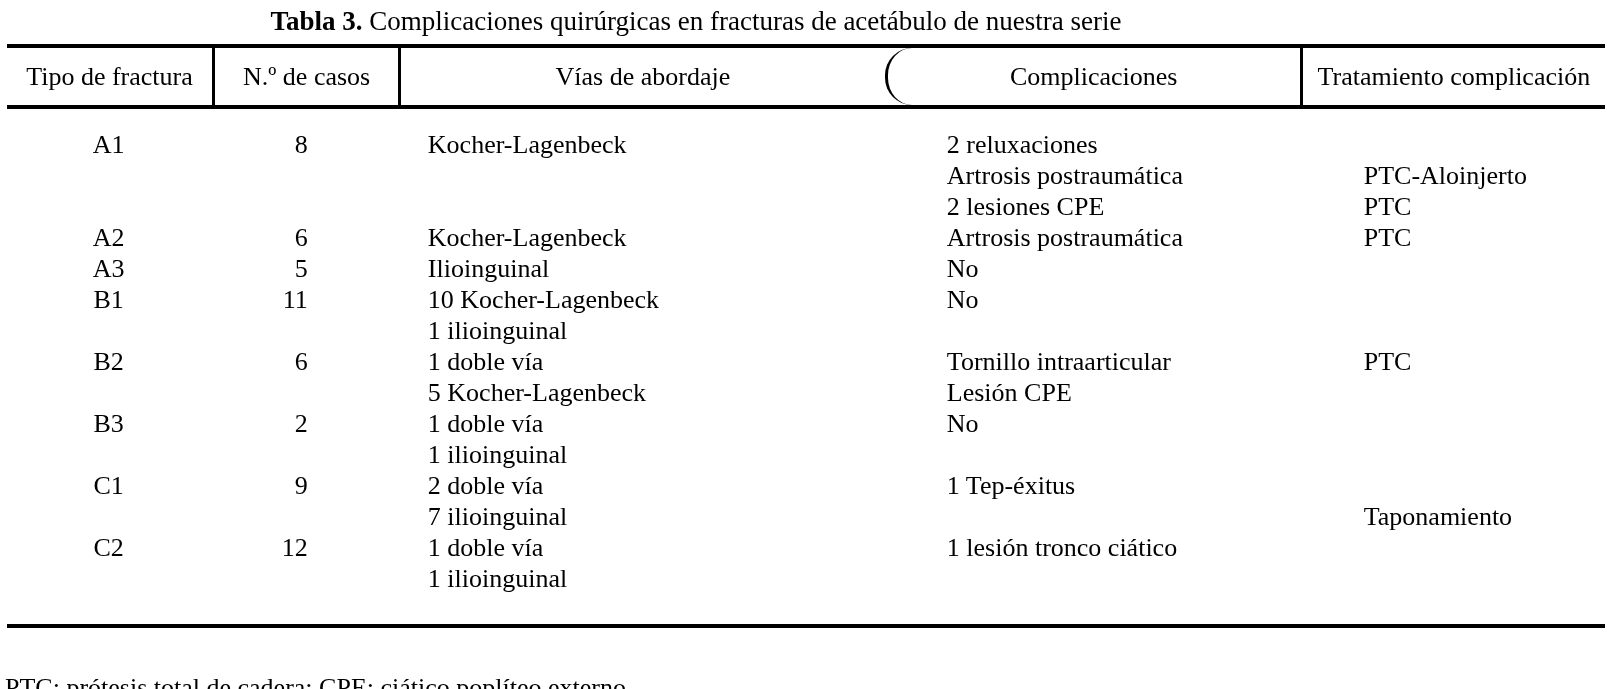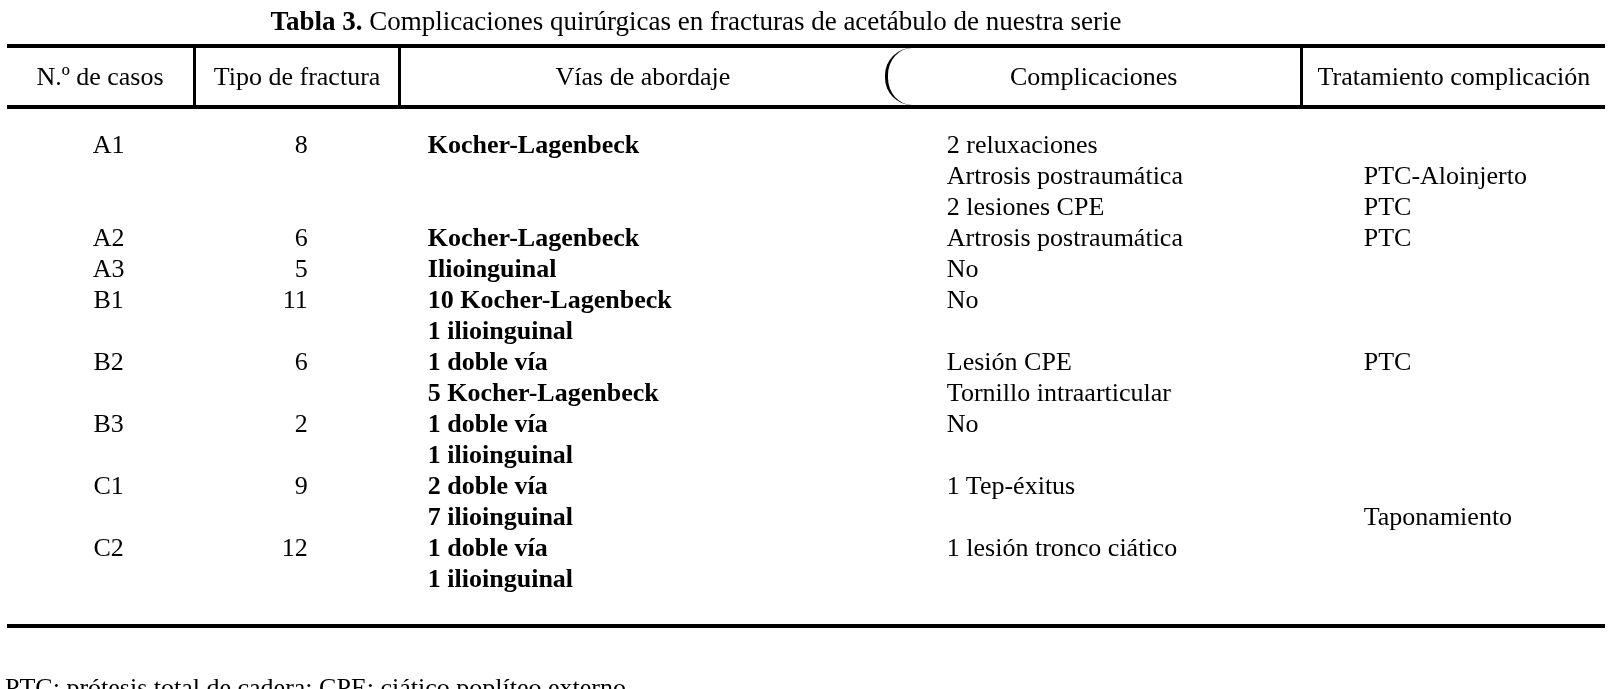--- a/index.html
+++ b/index.html
@@ -44,21 +44,21 @@
   .tbody {
     padding-top: 20px;
     padding-bottom: 30px;
     border-bottom: 4px solid #000;
   }
   .trow { display: flex; }
   .cell { font-size: 26px; }
   .line { height: 31px; line-height: 31px; white-space: nowrap; }
   .cell.c1 { text-align: center; }
   .cell.c2 { text-align: right; padding-right: 92px; }
-  .cell.c3 { padding-left: 28px; font-weight: bold; }
+  .cell.c3 { padding-left: 28px; }
   .cell.c4 { padding-left: 63px; }
   .cell.c5 { padding-left: 65px; }
 
   .footnote {
     position: absolute; left: 5px; top: 645px;
     font-size: 26px; line-height: 30px;
     white-space: nowrap;
     margin-top: 28px;
   }
 </style>
@@ -66,22 +66,22 @@
 <body>
 
 <div class="page">
 
   <div class="title">
     <span class="title-label">Tabla 3.</span><span> Complicaciones quirúrgicas en fracturas de acetábulo de nuestra serie</span>
   </div>
 
   <div class="tablewrap">
     <div class="thead">
+      <div class="th c1">Tipo de fractura</div>
       <div class="th c2">N.º de casos</div>
-      <div class="th c1">Tipo de fractura</div>
       <div class="th c3">Vías de abordaje</div>
       <div class="th c4">Complicaciones</div>
       <div class="th c5">Tratamiento complicación</div>
     </div>
     <div class="tbody">
         <div class="trow">
           <div class="cell c1">
             <div class="line">A1</div>
             <div class="line">&nbsp;</div>
             <div class="line">&nbsp;</div>
@@ -170,22 +170,22 @@
           </div>
           <div class="cell c2">
             <div class="line">6</div>
             <div class="line">&nbsp;</div>
           </div>
           <div class="cell c3">
             <div class="line">1 doble vía</div>
             <div class="line">5 Kocher-Lagenbeck</div>
           </div>
           <div class="cell c4">
+            <div class="line">Tornillo intraarticular</div>
             <div class="line">Lesión CPE</div>
-            <div class="line">Tornillo intraarticular</div>
           </div>
           <div class="cell c5">
             <div class="line">PTC</div>
             <div class="line">&nbsp;</div>
           </div>
         </div>
         <div class="trow">
           <div class="cell c1">
             <div class="line">B3</div>
             <div class="line">&nbsp;</div>

